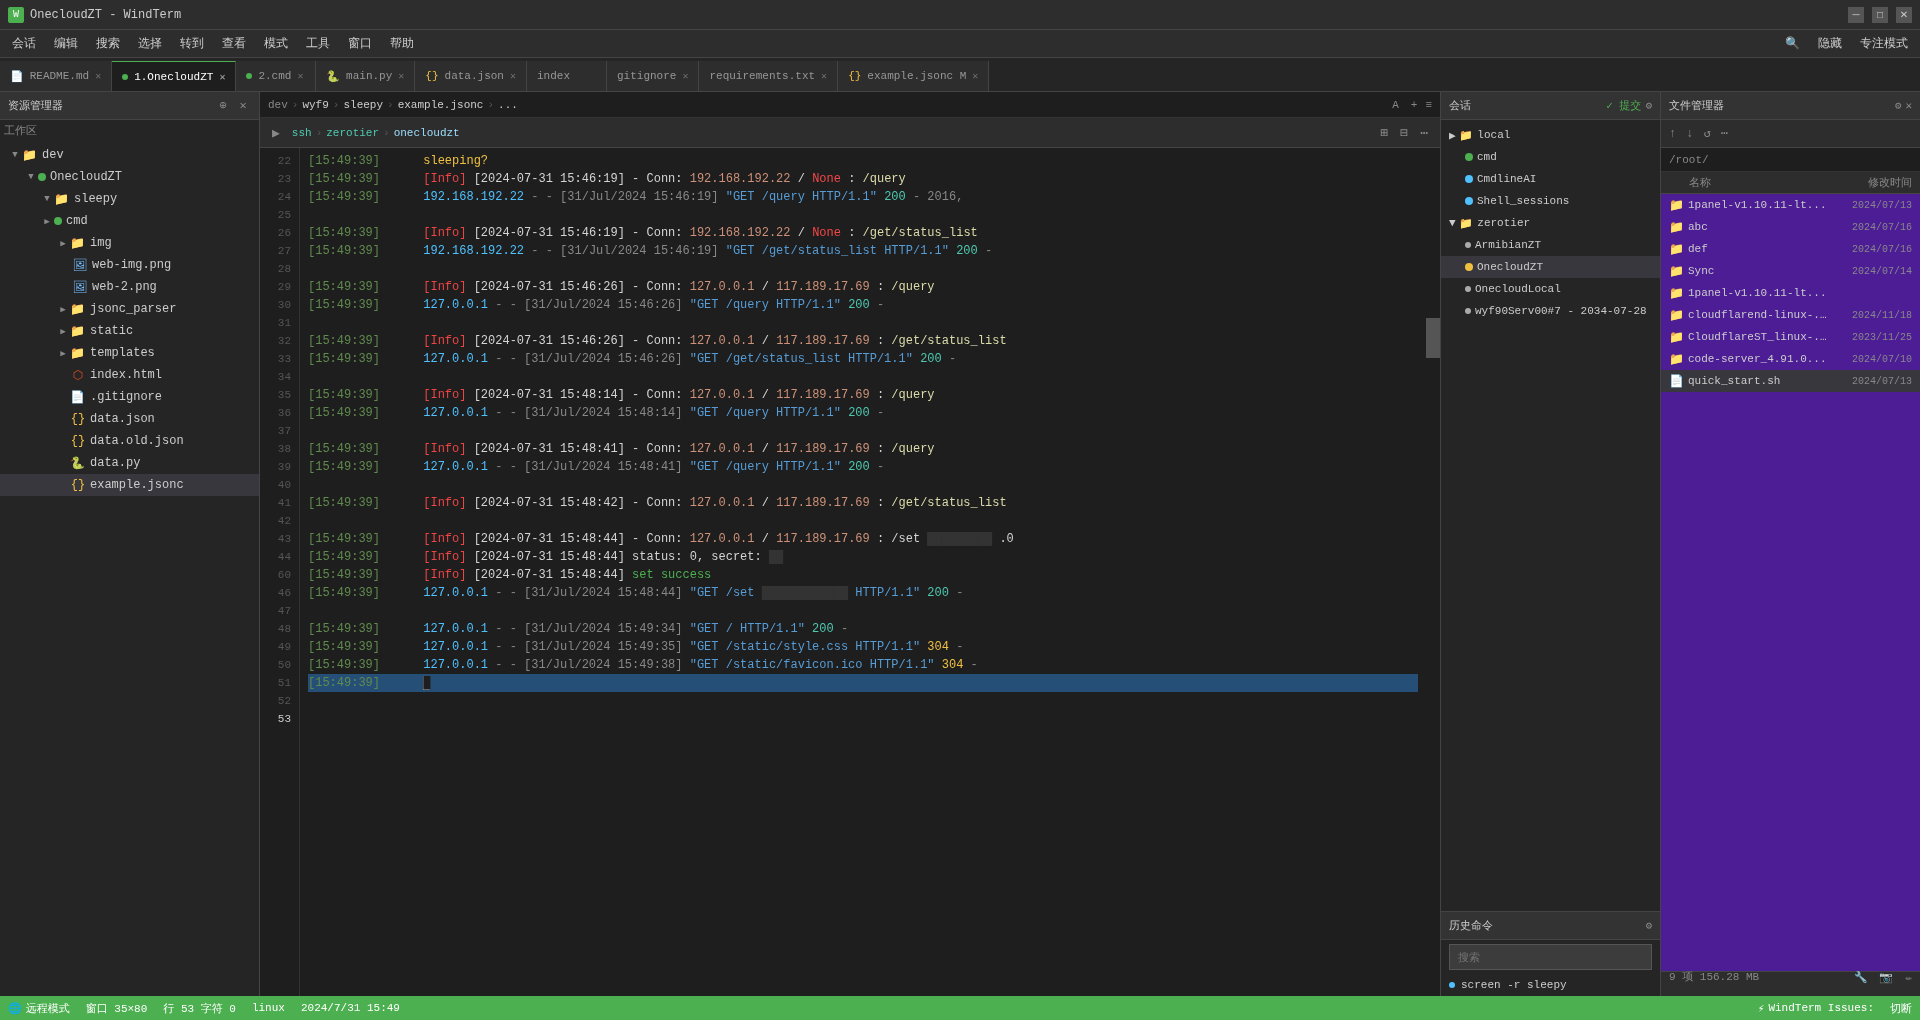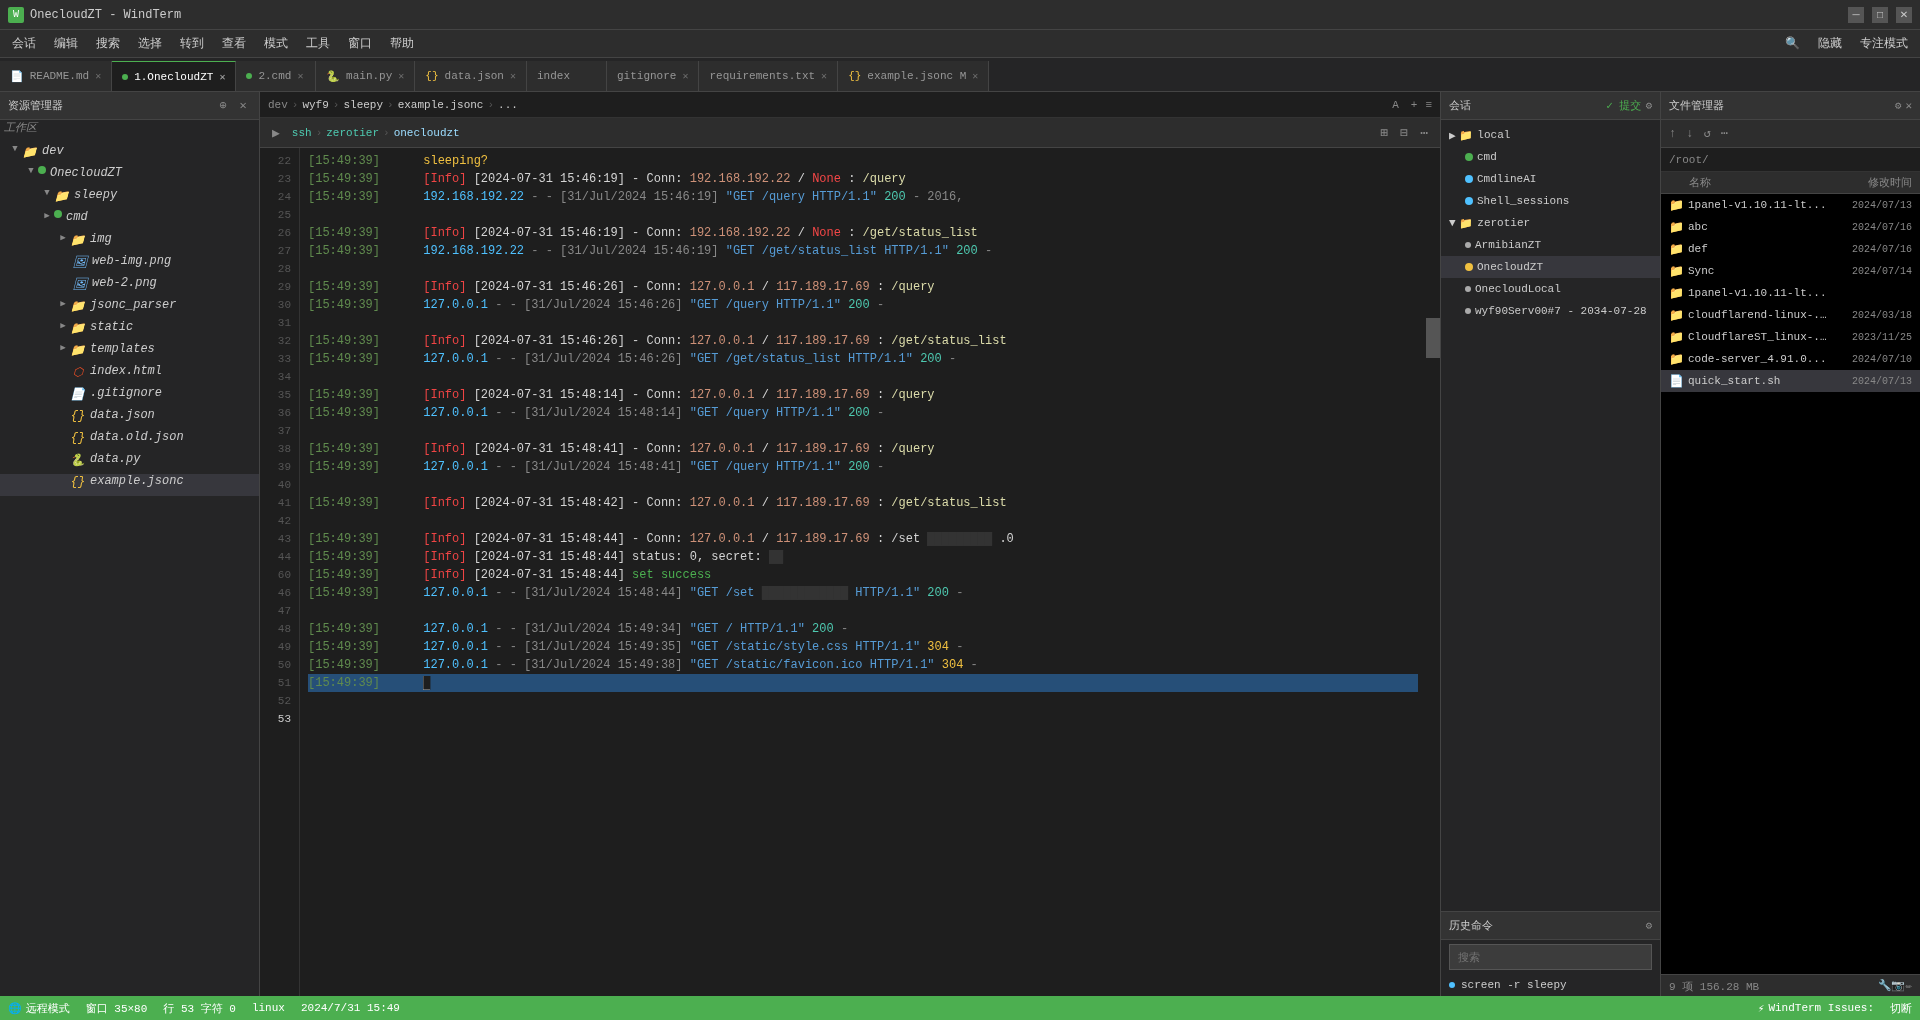--- a/index.html
+++ b/index.html
@@ -153,26 +153,25 @@
       padding: 4px 0;
       font-size: 12px;
     }
     .file-tree::-webkit-scrollbar { width: 6px; }
     .file-tree::-webkit-scrollbar-track { background: #252526; }
     .file-tree::-webkit-scrollbar-thumb { background: #555; }
 
     .tree-item {
       height: 22px;
       display: flex;
-      align-items: flex-start;
+      align-items: center;
       padding-left: 8px;
       cursor: pointer;
       color: #ccc;
       white-space: nowrap;
-      font-style: italic;
     }
     .tree-item.active { background: #37373d; }
     .tree-indent { display: inline-block; width: 16px; flex-shrink: 0; }
     .tree-arrow {
       width: 14px; flex-shrink: 0;
       display: flex; align-items: center; justify-content: center;
       font-size: 9px; color: #888;
     }
     .tree-icon {
       width: 16px; height: 16px; flex-shrink: 0;
@@ -406,21 +405,21 @@
     }
     .status-item {
       display: flex; align-items: center; gap: 4px;
       color: #fff;
     }
     .status-spacer { flex: 1; }
 
     
     .sidebar-files {
       width: 260px;
-      background: #000000;
+      background: #4c1d95;
       border-left: 1px solid #444;
       display: flex;
       flex-direction: column;
       flex-shrink: 0;
       overflow: hidden;
     }
     .sf-header {
       height: 28px;
       background: #333;
       display: flex;
@@ -489,26 +488,26 @@
     .sf-item.active { background: #37373d; }
     .sf-item-name { flex: 1; font-size: 11px; color: #ccc; overflow: hidden; text-overflow: ellipsis; white-space: nowrap; }
     .sf-item-date { width: 80px; font-size: 10px; color: #888; text-align: right; flex-shrink: 0; }
     .sf-folder-icon { color: #dcb67a; font-size: 12px; }
     .sf-file-icon { color: #75bfff; font-size: 12px; }
 
     .sf-status {
       height: 22px;
       background: #2d2d2d;
       display: flex;
-      align-items: flex-start;
-      padding: 4px 8px;
+      align-items: flex-end;
+      padding: 12px 8px;
       font-size: 11px;
       color: #888;
       border-top: 1px solid #444;
-      gap: 0;
+      gap: 12px;
     }
   </style>
 </head>
 <body>
 
 <div class="title-bar">
   <div class="title-bar-icon">W</div>
   <span class="title-bar-text">OnecloudZT - WindTerm</span>
   <div class="title-bar-controls">
     <button class="title-btn">─</button>
@@ -1169,21 +1168,21 @@
         <span class="sf-item-date">2024/07/14</span>
       </div>
       <div class="sf-item">
         <span class="sf-folder-icon">📁</span>
         <span class="sf-item-name">1panel-v1.10.11-lt...</span>
         <span class="sf-item-date"></span>
       </div>
       <div class="sf-item">
         <span class="sf-folder-icon">📁</span>
         <span class="sf-item-name">cloudflarend-linux-...</span>
-        <span class="sf-item-date">2024/03/18</span>
+        <span class="sf-item-date">2024/11/18</span>
       </div>
       <div class="sf-item">
         <span class="sf-folder-icon">📁</span>
         <span class="sf-item-name">CloudflareST_linux-...</span>
         <span class="sf-item-date">2023/11/25</span>
       </div>
       <div class="sf-item">
         <span class="sf-folder-icon">📁</span>
         <span class="sf-item-name">code-server_4.91.0...</span>
         <span class="sf-item-date">2024/07/10</span>

